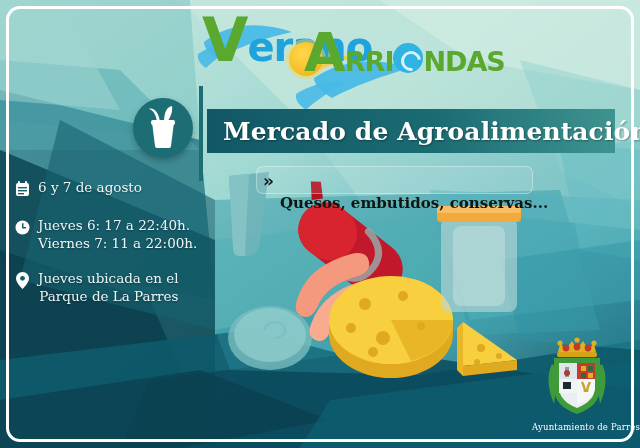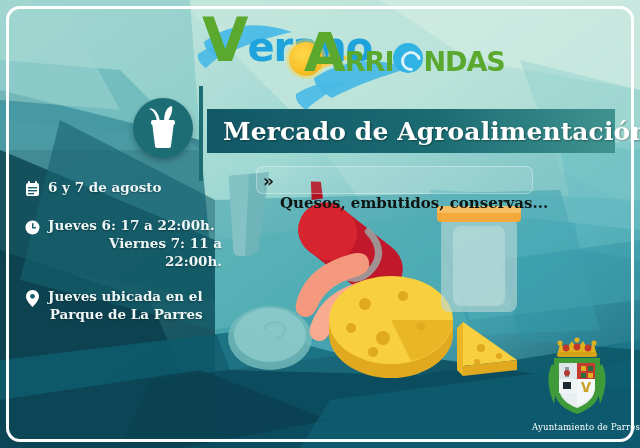--- a/index.html
+++ b/index.html
@@ -86,21 +86,21 @@
   #subtitle{
     position:absolute;left:262px;top:170px;z-index:25;
     color:#0f1512;font-family:"DejaVu Serif", serif;font-weight:bold;
     font-size:15px;white-space:nowrap;
   }
   #subchev{
     position:absolute;left:263px;top:171px;z-index:26;
     color:#0f1512;font-size:17px;font-weight:bold;font-family:"DejaVu Sans",sans-serif;
   }
   
-  #info{position:absolute;left:22px;top:178px;width:200px;z-index:25;font-weight:bold;}
+  #info{position:absolute;left:12px;top:178px;width:200px;z-index:25;}
   .inforow{display:flex;align-items:flex-start;margin-bottom:17px;}
   .ico{
     width:20px;min-width:20px;height:20px;margin-right:6px;
     display:flex;align-items:center;justify-content:center;margin-top:1px;
   }
   .infotext{
     color:#eef6f6;font-family:"DejaVu Serif", serif;font-size:13.5px;line-height:18px;
     text-shadow:0 1px 2px rgba(0,0,0,.35);
   }
   .infotext .l2{display:block;margin-left:0px;text-align:right;}
@@ -275,21 +275,21 @@
 
     <div class="inforow">
       <div class="ico">
         <svg width="15" height="15" viewBox="0 0 15 15">
           <circle cx="7.5" cy="7.5" r="7" fill="#ffffff"></circle>
           <rect x="7" y="3" width="1.5" height="5.2" rx=".7" fill="#14616c"></rect>
           <rect x="7" y="7" width="4.2" height="1.5" rx=".7" fill="#14616c"></rect>
         </svg>
       </div>
       <div class="infotext">
-        <span>Jueves 6: 17 a 22:00h.</span>
+        <span>Jueves 6: 17 a 22:40h.</span>
         <span class="l2">Viernes 7: 11 a 22:00h.</span>
       </div>
     </div>
 
     <div class="inforow">
       <div class="ico">
         <svg width="13" height="17" viewBox="0 0 13 17">
           <path d="M6.5,0 C2.9,0 0,2.9 0,6.5 C0,11 6.5,17 6.5,17 C6.5,17 13,11 13,6.5 C13,2.9 10.1,0 6.5,0 Z" fill="#ffffff"></path>
           <circle cx="6.5" cy="6.3" r="2.4" fill="#14616c"></circle>
         </svg>

